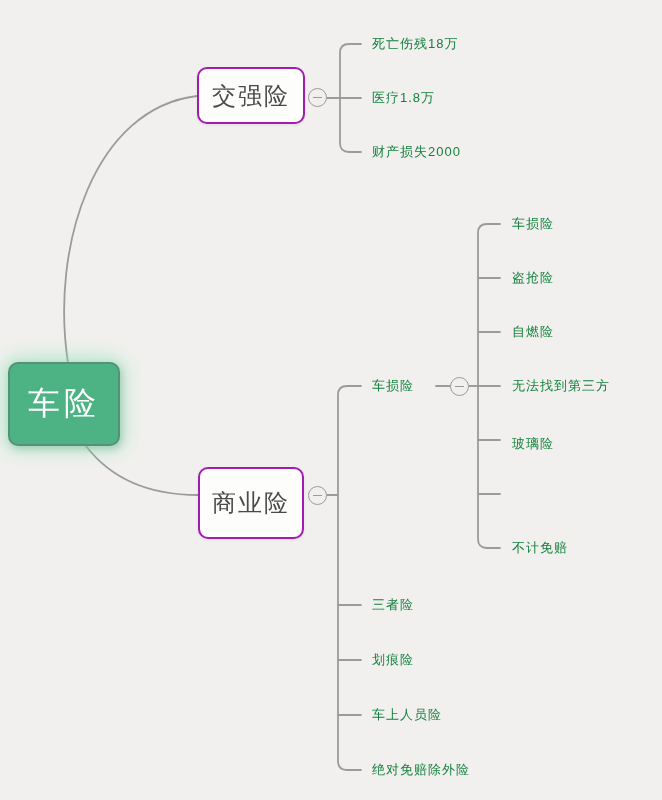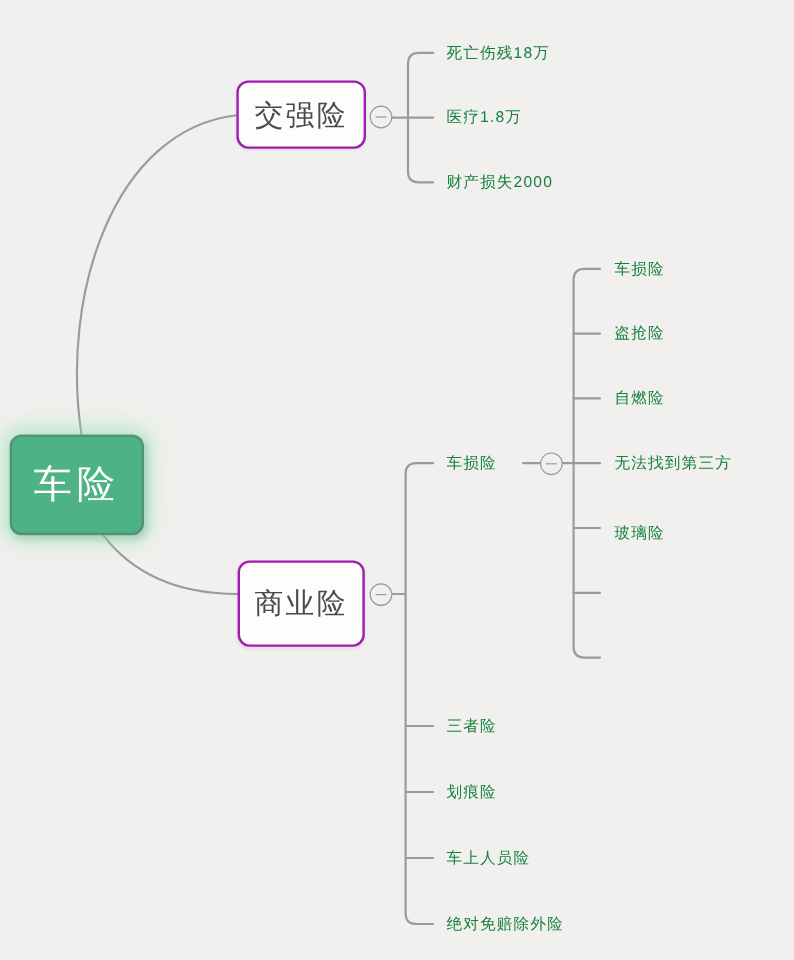--- a/index.html
+++ b/index.html
@@ -147,14 +147,15 @@
   <div class="leaf lv1" style="top:605px">三者险</div>
   <div class="leaf lv1" style="top:660px">划痕险</div>
   <div class="leaf lv1" style="top:770px">绝对免赔除外险</div>
   <div class="leaf lv1" style="top:715px">车上人员险</div>
 
   <div class="leaf lv2" style="top:224px">车损险</div>
   <div class="leaf lv2" style="top:278px">盗抢险</div>
   <div class="leaf lv2" style="top:332px">自燃险</div>
   <div class="leaf lv2" style="top:386px">无法找到第三方</div>
   <div class="leaf lv2" style="top:444px">玻璃险</div>
+  <div class="leaf lv2" style="top:548px">不计免赔</div>
 
 </div>
 
 </body></html>

